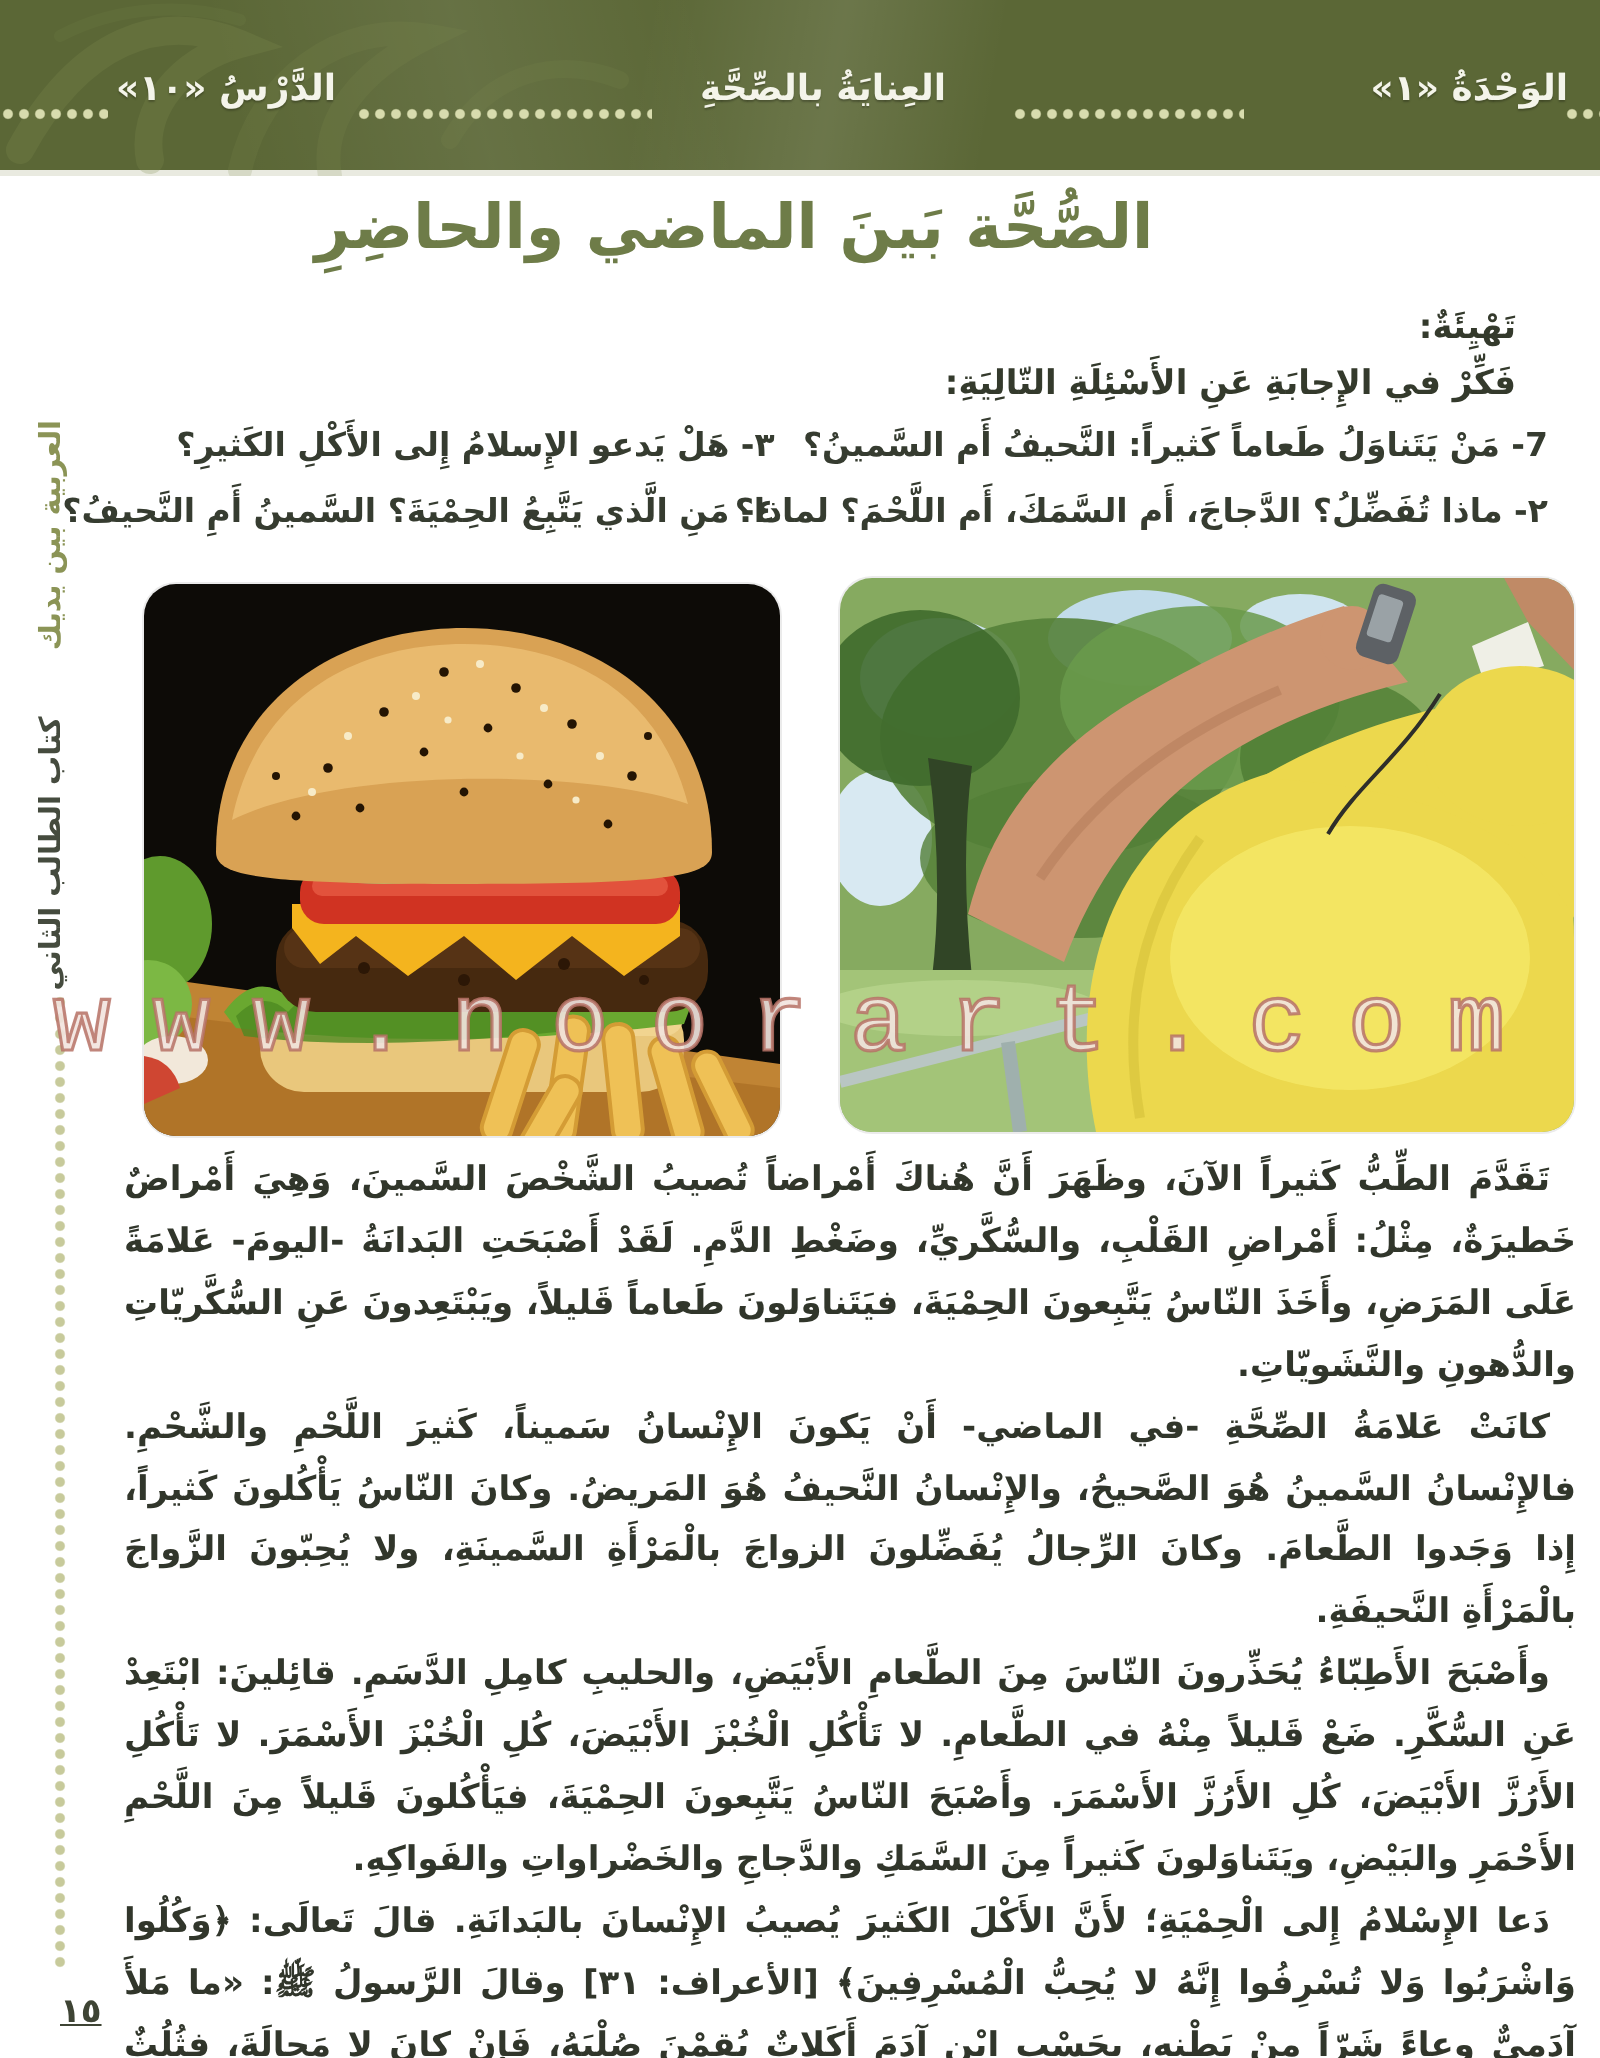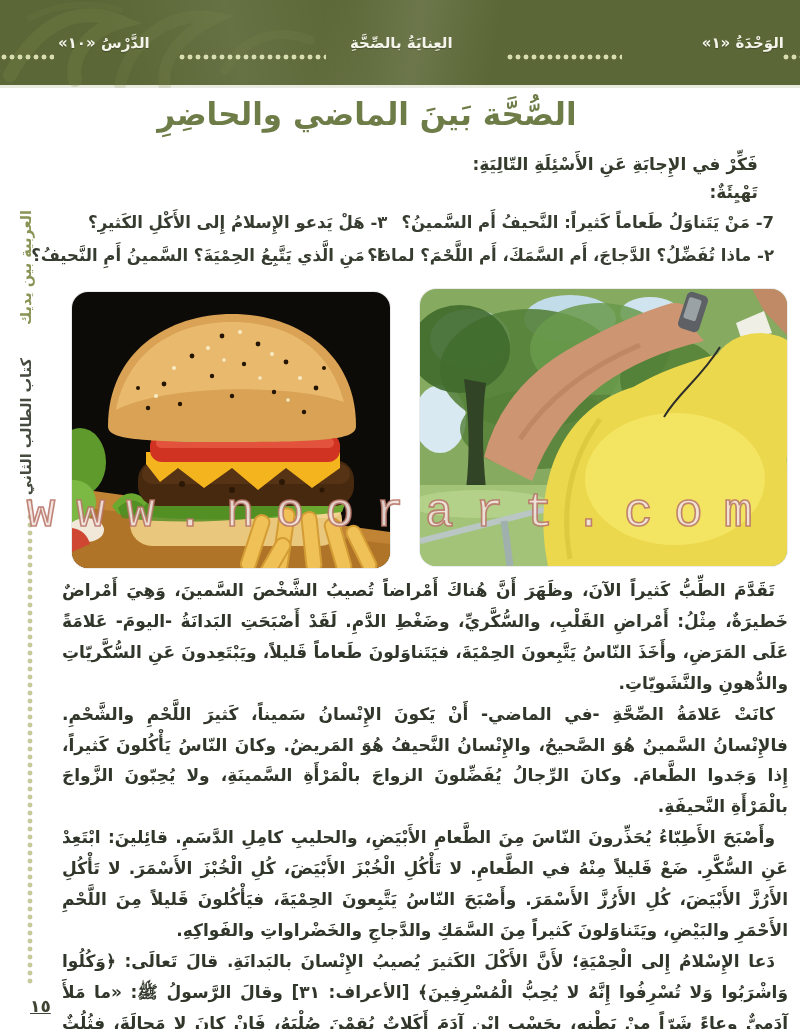--- a/index.html
+++ b/index.html
@@ -13,21 +13,21 @@
     position:absolute; top:0; left:0; width:800px; height:88px;
     background:
       linear-gradient(100deg, rgba(255,255,255,0) 40%, rgba(255,255,255,0.10) 52%, rgba(255,255,255,0) 62%),
       linear-gradient(255deg, rgba(255,255,255,0) 55%, rgba(255,255,255,0.07) 70%, rgba(255,255,255,0) 85%),
       #5b6736;
     border-bottom:3px solid #e9eae0;
   }
   .calligraphy { position:absolute; top:0; left:0; opacity:.45; }
   .hdr-label {
     position:absolute; top:34px; direction:rtl; white-space:nowrap;
-    color:#f4f4ea; font-weight:bold; font-size:15px; z-index:3;
+    color:#f4f4ea; font-weight:bold; font-size:18px; z-index:3;
     text-shadow:0 1px 1px rgba(0,0,0,.25);
   }
   .hdr-unit    { right:16px; }
   .hdr-subject { left:350px; }
   .hdr-lesson  { left:58px; }
   .chain-h {
     position:absolute; top:53px; height:8px; z-index:2;
     background-image:radial-gradient(circle at 4px 4px, #d8dcae 2.1px, rgba(0,0,0,0) 2.8px);
     background-size:8px 8px; background-repeat:repeat-x;
   }
@@ -109,22 +109,22 @@
   <div class="chain-h seg3"></div>
   <div class="chain-h seg4"></div>
   <span class="hdr-label hdr-unit">الوَحْدَةُ  «١»</span>
   <span class="hdr-label hdr-subject">العِنايَةُ بالصِّحَّةِ</span>
   <span class="hdr-label hdr-lesson">الدَّرْسُ  «١٠»</span>
 </header>
 
 <h1 class="lesson-title">الصُّحَّة بَينَ الماضي والحاضِرِ</h1>
 
 <div class="intro">
+  <p>تَهْيِئَةٌ:</p>
   <p>فَكِّرْ في الإِجابَةِ عَنِ الأَسْئِلَةِ التّالِيَةِ:</p>
-  <p>تَهْيِئَةٌ:</p>
 </div>
 
 <div class="questions">
   <div class="q-col col-right">
     <p>7- مَنْ يَتَناوَلُ طَعاماً كَثيراً: النَّحيفُ أَم السَّمينُ؟</p>
     <p>٢- ماذا تُفَضِّلُ؟ الدَّجاجَ، أَم السَّمَكَ، أَم اللَّحْمَ؟ لماذا؟</p>
   </div>
   <div class="q-col col-left">
     <p>٣- هَلْ يَدعو الإِسلامُ إِلى الأَكْلِ الكَثيرِ؟</p>
     <p>٤- مَنِ الَّذي يَتَّبِعُ الحِمْيَةَ؟ السَّمينُ أَمِ النَّحيفُ؟</p>

